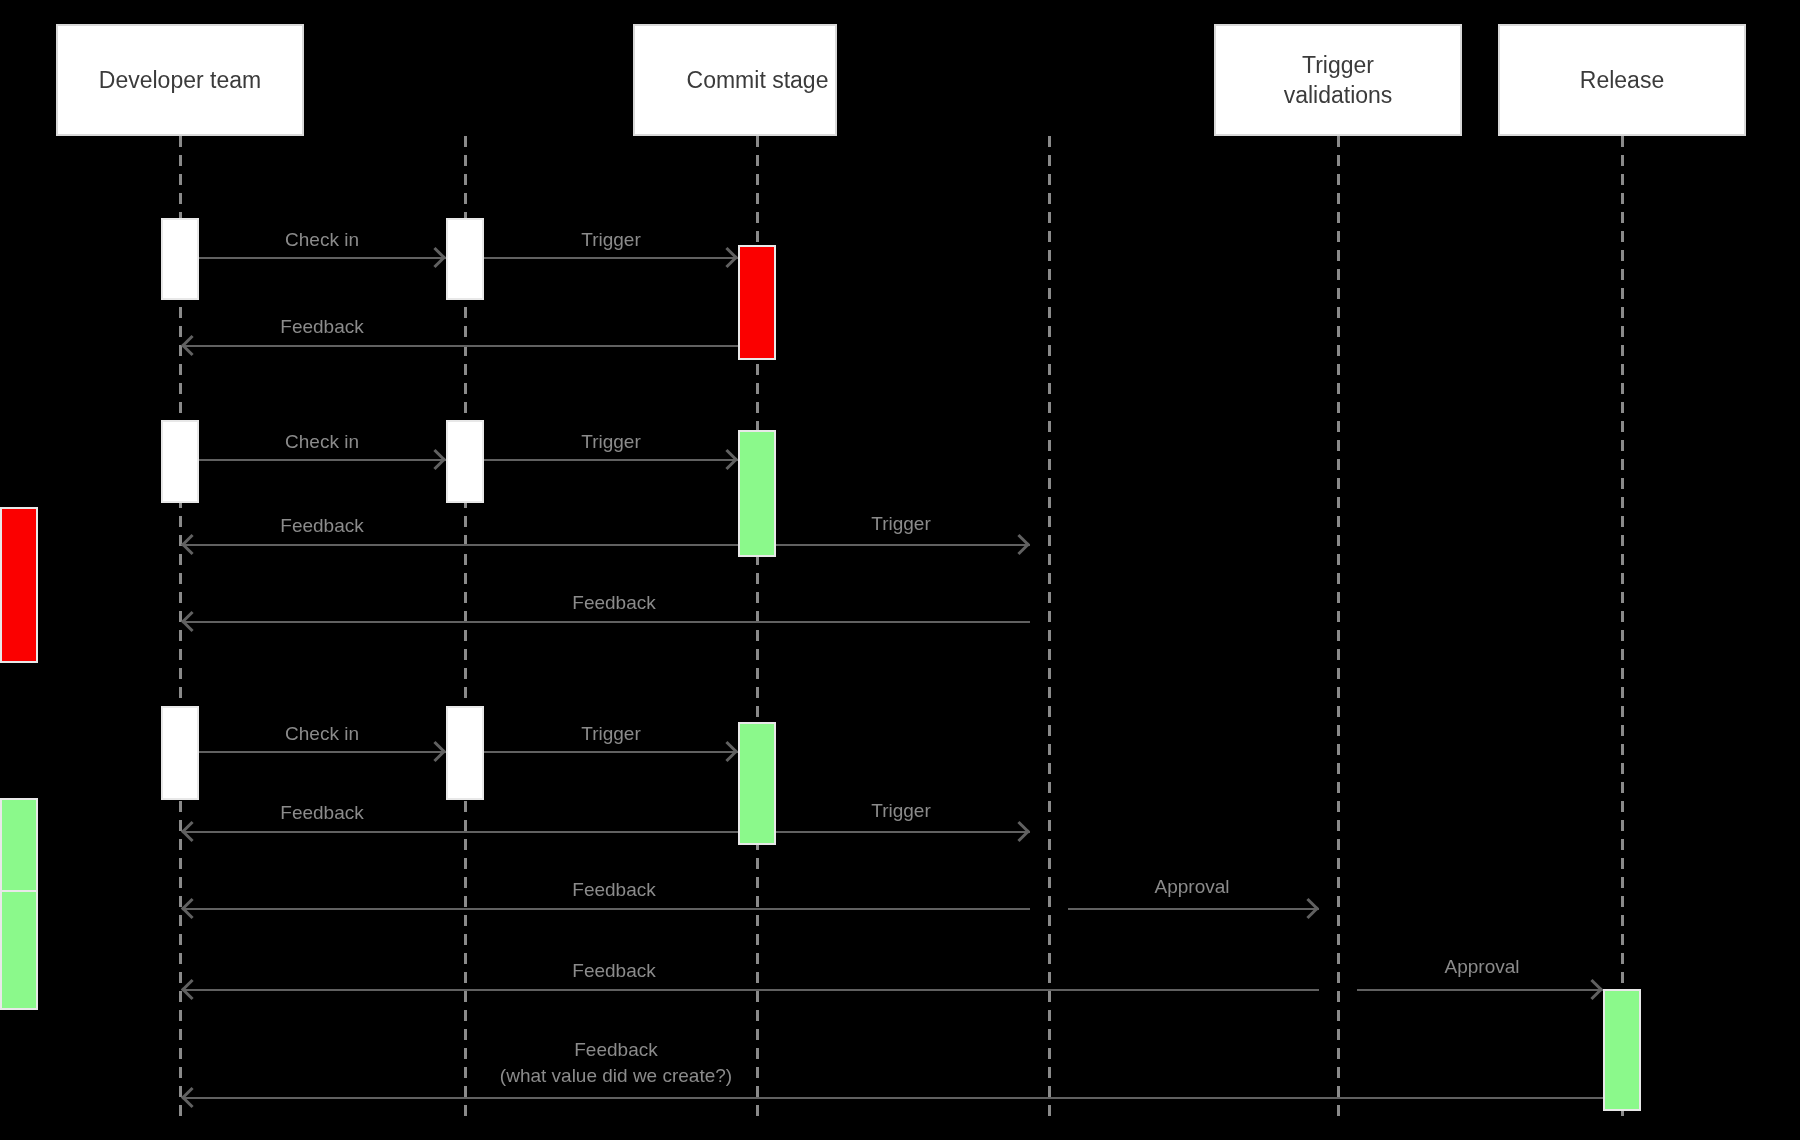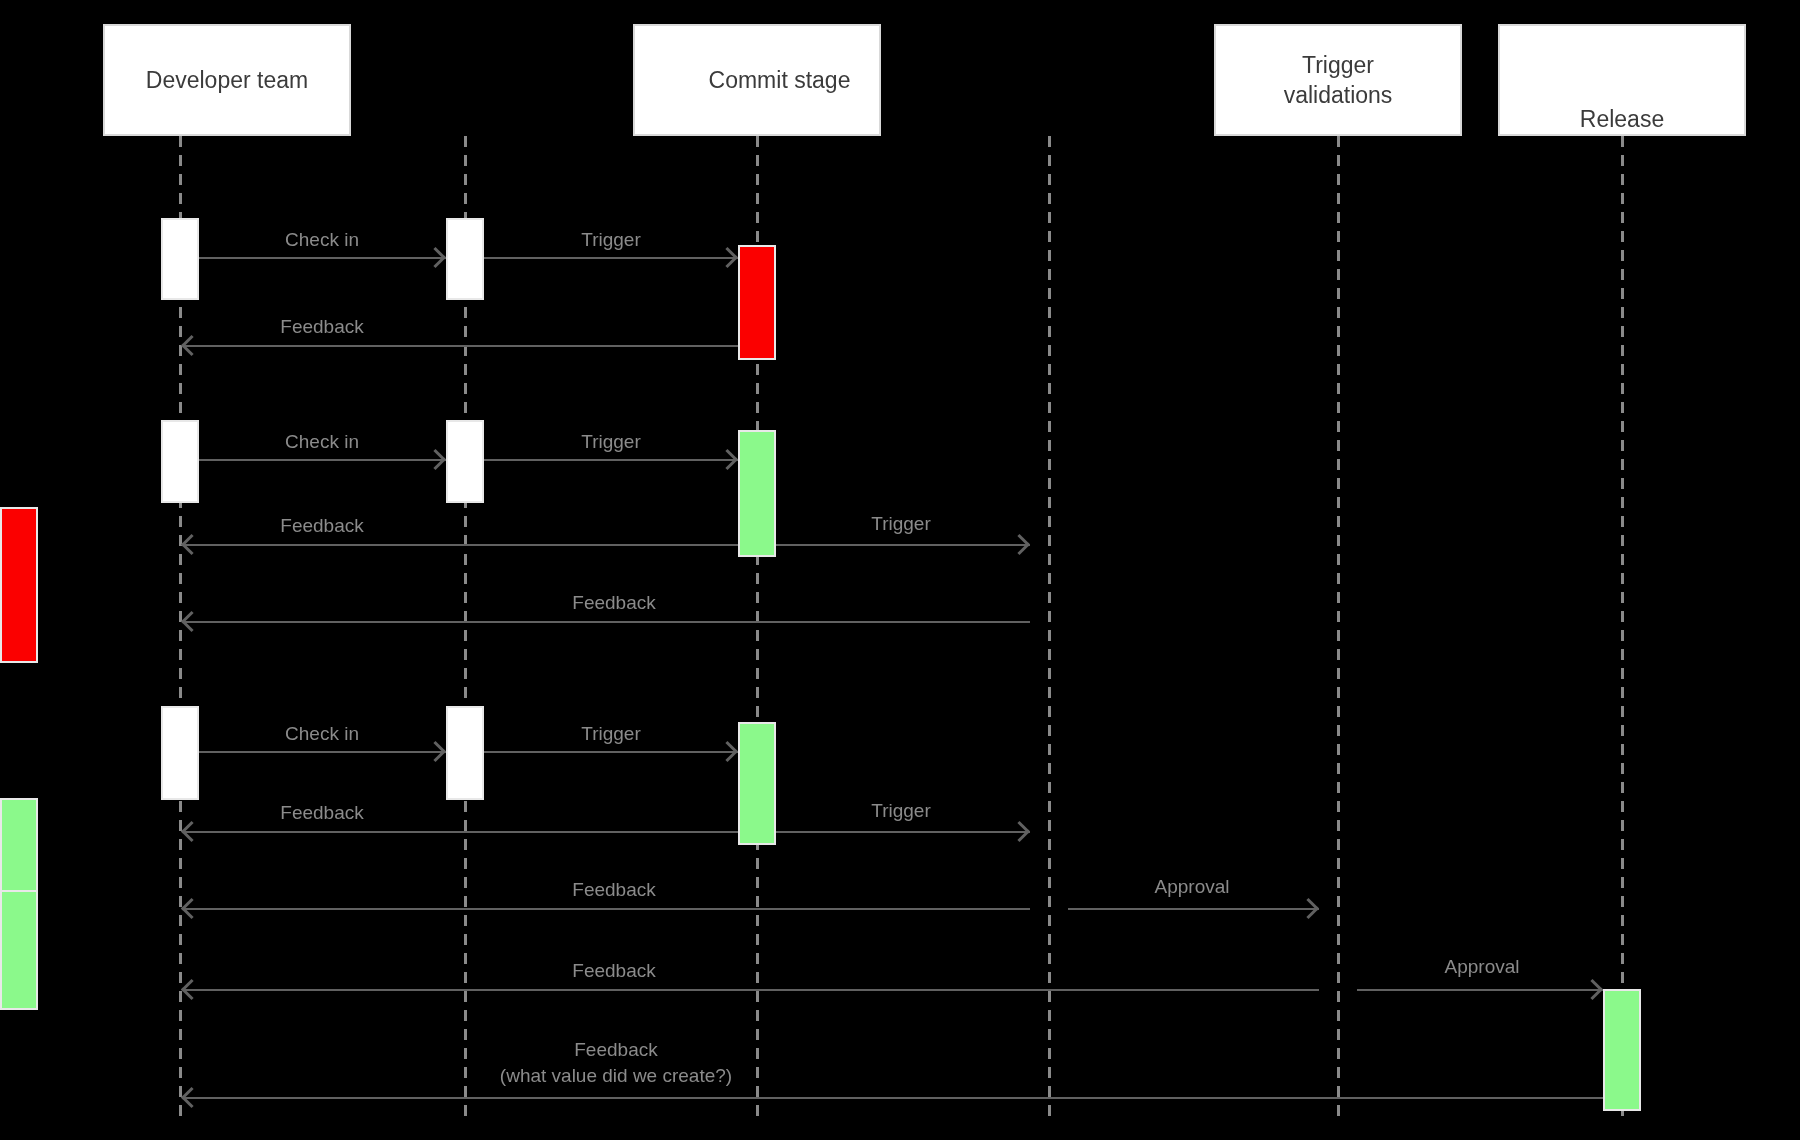--- a/index.html
+++ b/index.html
@@ -31,36 +31,36 @@
     position:absolute;transform:translate(-50%,-50%);
     font-size:19px;line-height:26px;color:var(--msg-text);
     white-space:pre-line;text-align:center;
   }
 </style>
 </head>
 <body>
 
 <div class="canvas" id="diagram" style="--bg: #000000; --box-fill: #ffffff; --box-border: #d9d9d9; --actor-text: #3b3b3b; --lifeline: #8a8a8a; --arrow: #616161; --msg-text: #8b8b8b; --act-border: #e8e8e8;">
     <div class="lifeline" style="left: 179px; top: 136px; height: 986px;"></div>
-    <div class="actor-box" style="left: 56px; top: 24px; width: 248px; height: 112px; margin-left: 47px;">
+    <div class="actor-box" style="left: 56px; top: 24px; width: 248px; height: 112px;">
       <div class="actor-label">Developer team</div>
     </div>
     <div class="lifeline" style="left: 464px; top: 136px; height: 986px;"></div>
     <div class="lifeline" style="left: 756px; top: 136px; height: 986px;"></div>
-    <div class="actor-box" style="left: 633px; top: 24px; width: 248px; height: 112px; padding-left: 45px;">
+    <div class="actor-box" style="left: 633px; top: 24px; width: 204px; height: 112px; padding-left: 45px;">
       <div class="actor-label">Commit stage</div>
     </div>
     <div class="lifeline" style="left: 1048px; top: 136px; height: 986px;"></div>
     <div class="lifeline" style="left: 1337px; top: 136px; height: 986px;"></div>
     <div class="actor-box" style="left: 1214px; top: 24px; width: 248px; height: 112px;">
       <div class="actor-label">Trigger
 validations</div>
     </div>
     <div class="lifeline" style="left: 1621px; top: 136px; height: 986px;"></div>
-    <div class="actor-box" style="left: 1498px; top: 24px; width: 248px; height: 112px; align-items: flex-end;">
+    <div class="actor-box" style="left: 1498px; top: 24px; width: 248px; height: 112px;">
       <div class="actor-label">Release</div>
     </div>
     <div class="activation" style="left: 161px; top: 218px; width: 38px; height: 82px; background: rgb(255, 255, 255);"></div>
     <div class="activation" style="left: 446px; top: 218px; width: 38px; height: 82px; background: rgb(255, 255, 255);"></div>
     <div class="activation" style="left: 738px; top: 245px; width: 38px; height: 115px; background: rgb(251, 0, 0);"></div>
     <div class="activation" style="left: 161px; top: 420px; width: 38px; height: 83px; background: rgb(255, 255, 255);"></div>
     <div class="activation" style="left: 446px; top: 420px; width: 38px; height: 83px; background: rgb(255, 255, 255);"></div>
     <div class="activation" style="left: 738px; top: 430px; width: 38px; height: 127px; background: rgb(139, 249, 139);"></div>
     <div class="activation" style="top: 507px; width: 38px; height: 156px; background: rgb(251, 0, 0);"></div>
     <div class="activation" style="left: 161px; top: 706px; width: 38px; height: 94px; background: rgb(255, 255, 255);"></div>

